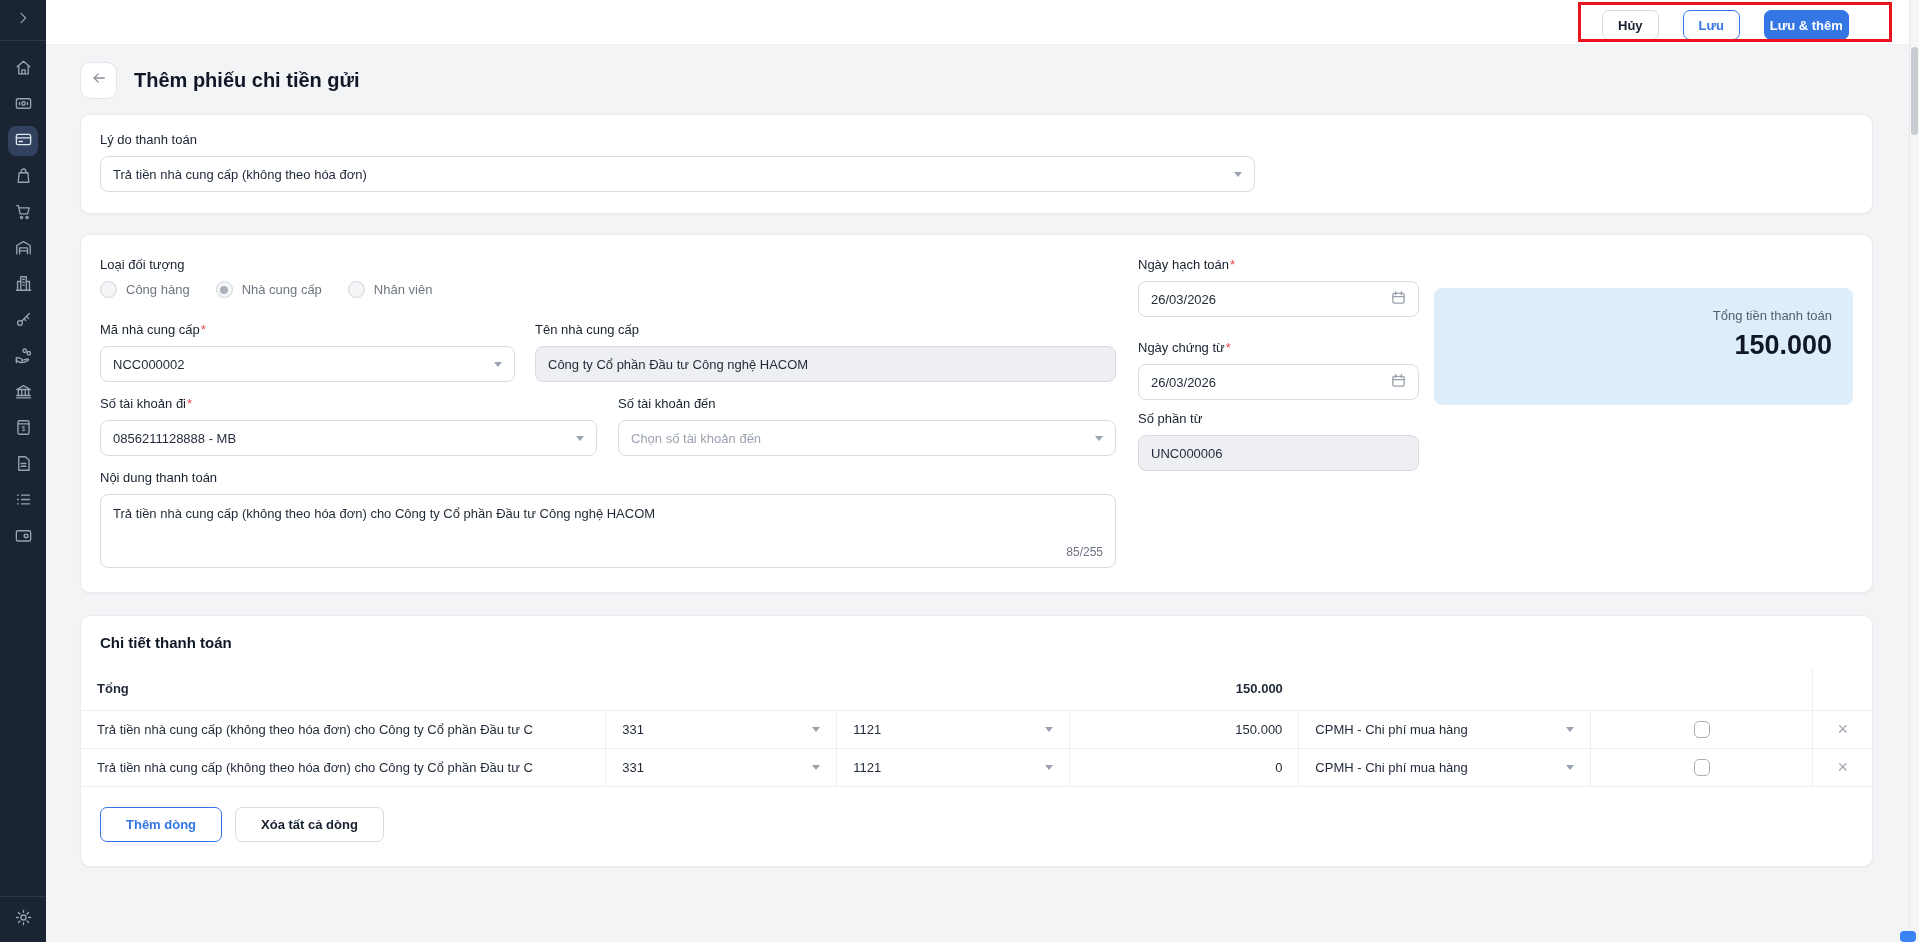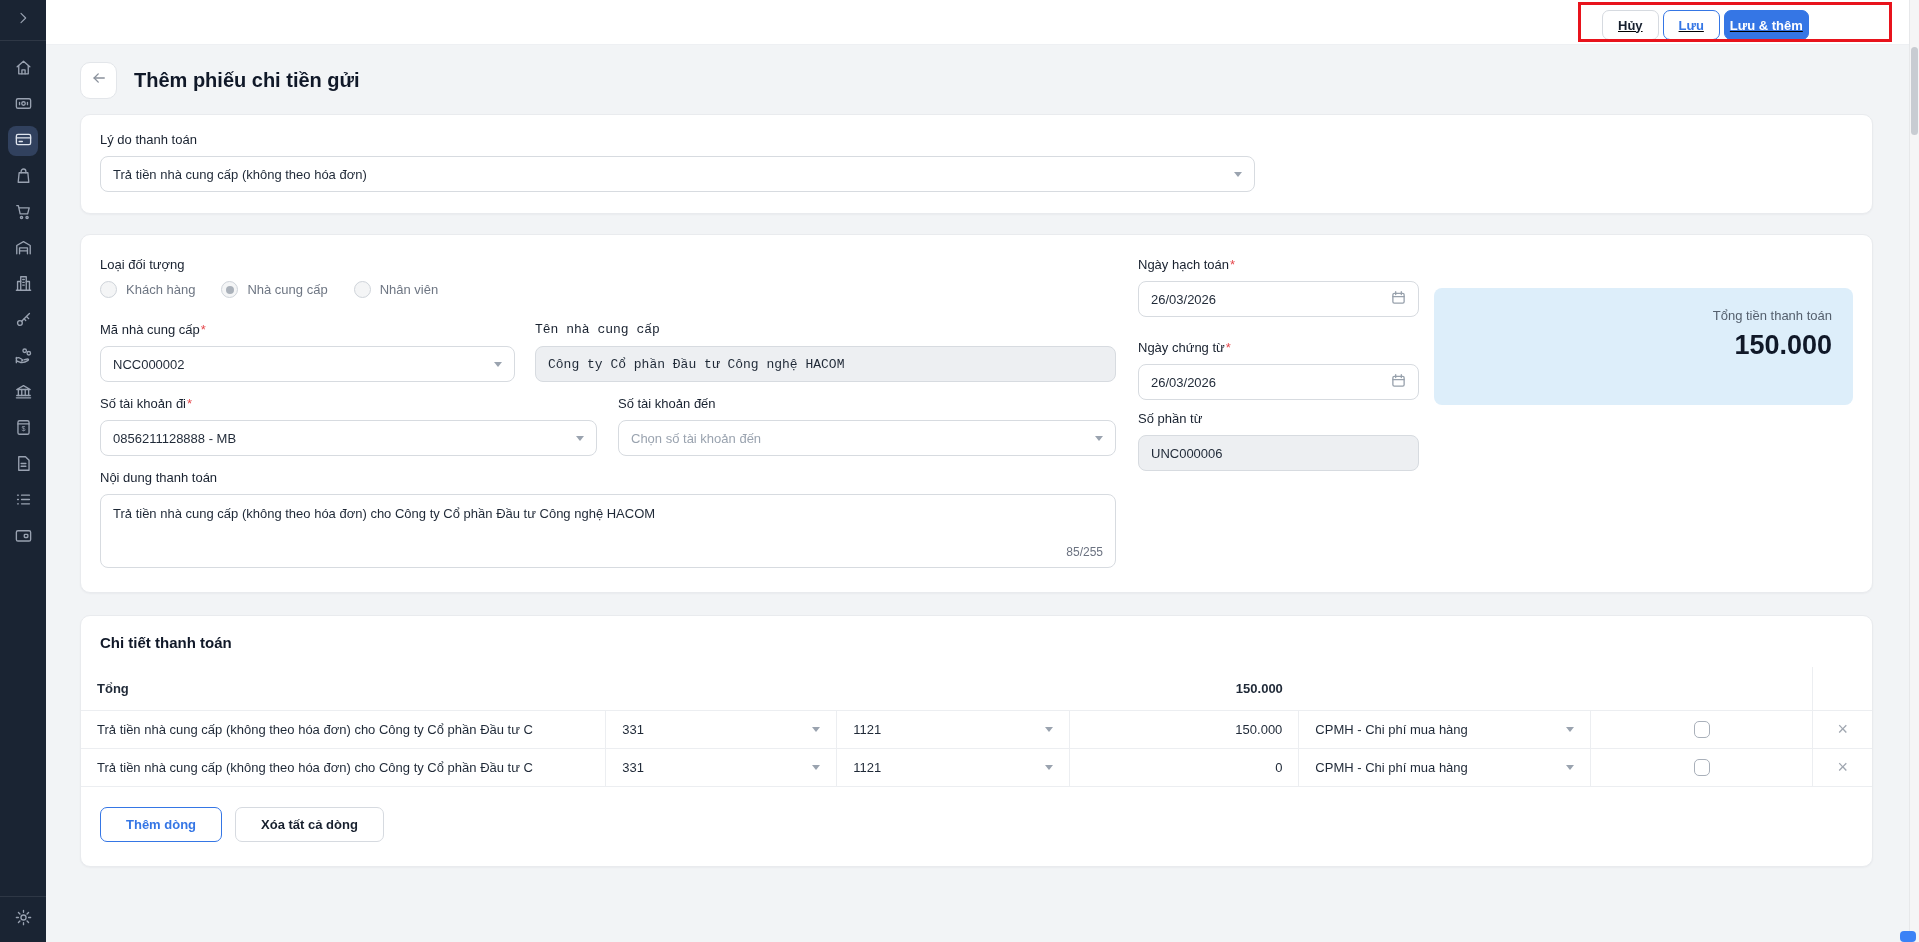--- a/index.html
+++ b/index.html
@@ -10,21 +10,21 @@
   .sidebar { position:absolute; left:0; top:0; bottom:0; width:46px; background:#1a2433; display:flex; flex-direction:column; align-items:center; z-index:5; }
   .sb-top { width:100%; height:41px; display:flex; align-items:center; justify-content:center; border-bottom:1px solid rgba(255,255,255,.09); margin-bottom:13px; cursor:pointer; }
   .sb-item { width:30px; height:30px; border-radius:8px; display:flex; align-items:center; justify-content:center; margin-bottom:6px; cursor:pointer; }
   .sb-item.active { background:#31415e; }
   .sb-item svg, .sb-top svg { stroke:#99a2b1; fill:none; stroke-width:1.7; stroke-linecap:round; stroke-linejoin:round; }
   .sb-item.active svg { stroke:#dfe5ee; }
   .sb-bottom { margin-top:auto; width:100%; height:46px; border-top:1px solid rgba(255,255,255,.09); display:flex; align-items:center; justify-content:center; }
 
   
   .topbar { position:absolute; left:46px; right:0; top:0; height:45px; background:#ffffff; border-bottom:1px solid #eef0f3; z-index:2; }
-  .btn-group { position:absolute; top:10px; left:1556px; display:flex; gap:4px; align-items:center;text-decoration:underline; }
+  .btn-group { position:absolute; top:10px; left:1556px; display:flex; gap:24px; align-items:center; }
   .btn { height:30px; border-radius:7px; font-size:13px; font-weight:700; display:flex; align-items:center; padding:0 15px; cursor:pointer; background:#fff; border:1px solid #d6dae0; color:#17202e; white-space:nowrap; }
   .btn.outline-primary { border-color:#3576e5; color:#3576e5; }
   .btn.primary { background:#3576e5; border-color:#3576e5; color:#fff; padding:0 5px; }
   .annotation-box { position:absolute; left:1532px; top:2px; width:314px; height:40px; border:3px solid #e8131c; pointer-events:none; z-index:3; }
 
   
   .scrollbar { position:absolute; right:0; top:0; bottom:0; width:10px; background:#f5f5f6; border-left:1px solid #e7e8ea; z-index:4; }
   .scroll-thumb { position:absolute; right:1px; top:47px; width:7px; height:88px; border-radius:4px; background:#c8ccd2; cursor:pointer; }
   .floating-widget { position:absolute; left:1900px; top:931px; width:16px; height:11px; background:#3b82f6; border-radius:4px; z-index:6; }
 
@@ -232,41 +232,41 @@
     </div>
 
     <div class="card card2">
       <div class="c2">
         <div class="c2-left">
 
           <div class="field-label">Loại đối tượng</div>
           <div class="radio-row">
             <div class="radio-opt">
               <span class="radio"></span>
-              <span>Khách hàng</span>
+              <span>Công hàng</span>
             </div>
             <div class="radio-opt">
               <span class="radio checked"></span>
               <span>Nhà cung cấp</span>
             </div>
             <div class="radio-opt">
               <span class="radio"></span>
               <span>Nhân viên</span>
             </div>
           </div>
 
           <div class="frow">
             <div style="width:415px;">
               <div class="field-label"><span>Mã nhà cung cấp</span><span class="req">*</span></div>
               <div class="select">
                 <span>NCC000002</span>
                 <span class="caret"></span>
               </div>
             </div>
-            <div style="width:581px; margin-left:20px;font-family:Liberation Mono, monospace;">
+            <div style="width:581px; margin-left:20px;">
               <div class="field-label">Tên nhà cung cấp</div>
               <div class="input disabled">
                 <span>Công ty Cổ phần Đầu tư Công nghệ HACOM</span>
               </div>
             </div>
           </div>
 
           <div class="frow">
             <div style="width:497px;">
               <div class="field-label"><span>Số tài khoản đi</span><span class="req">*</span></div>

